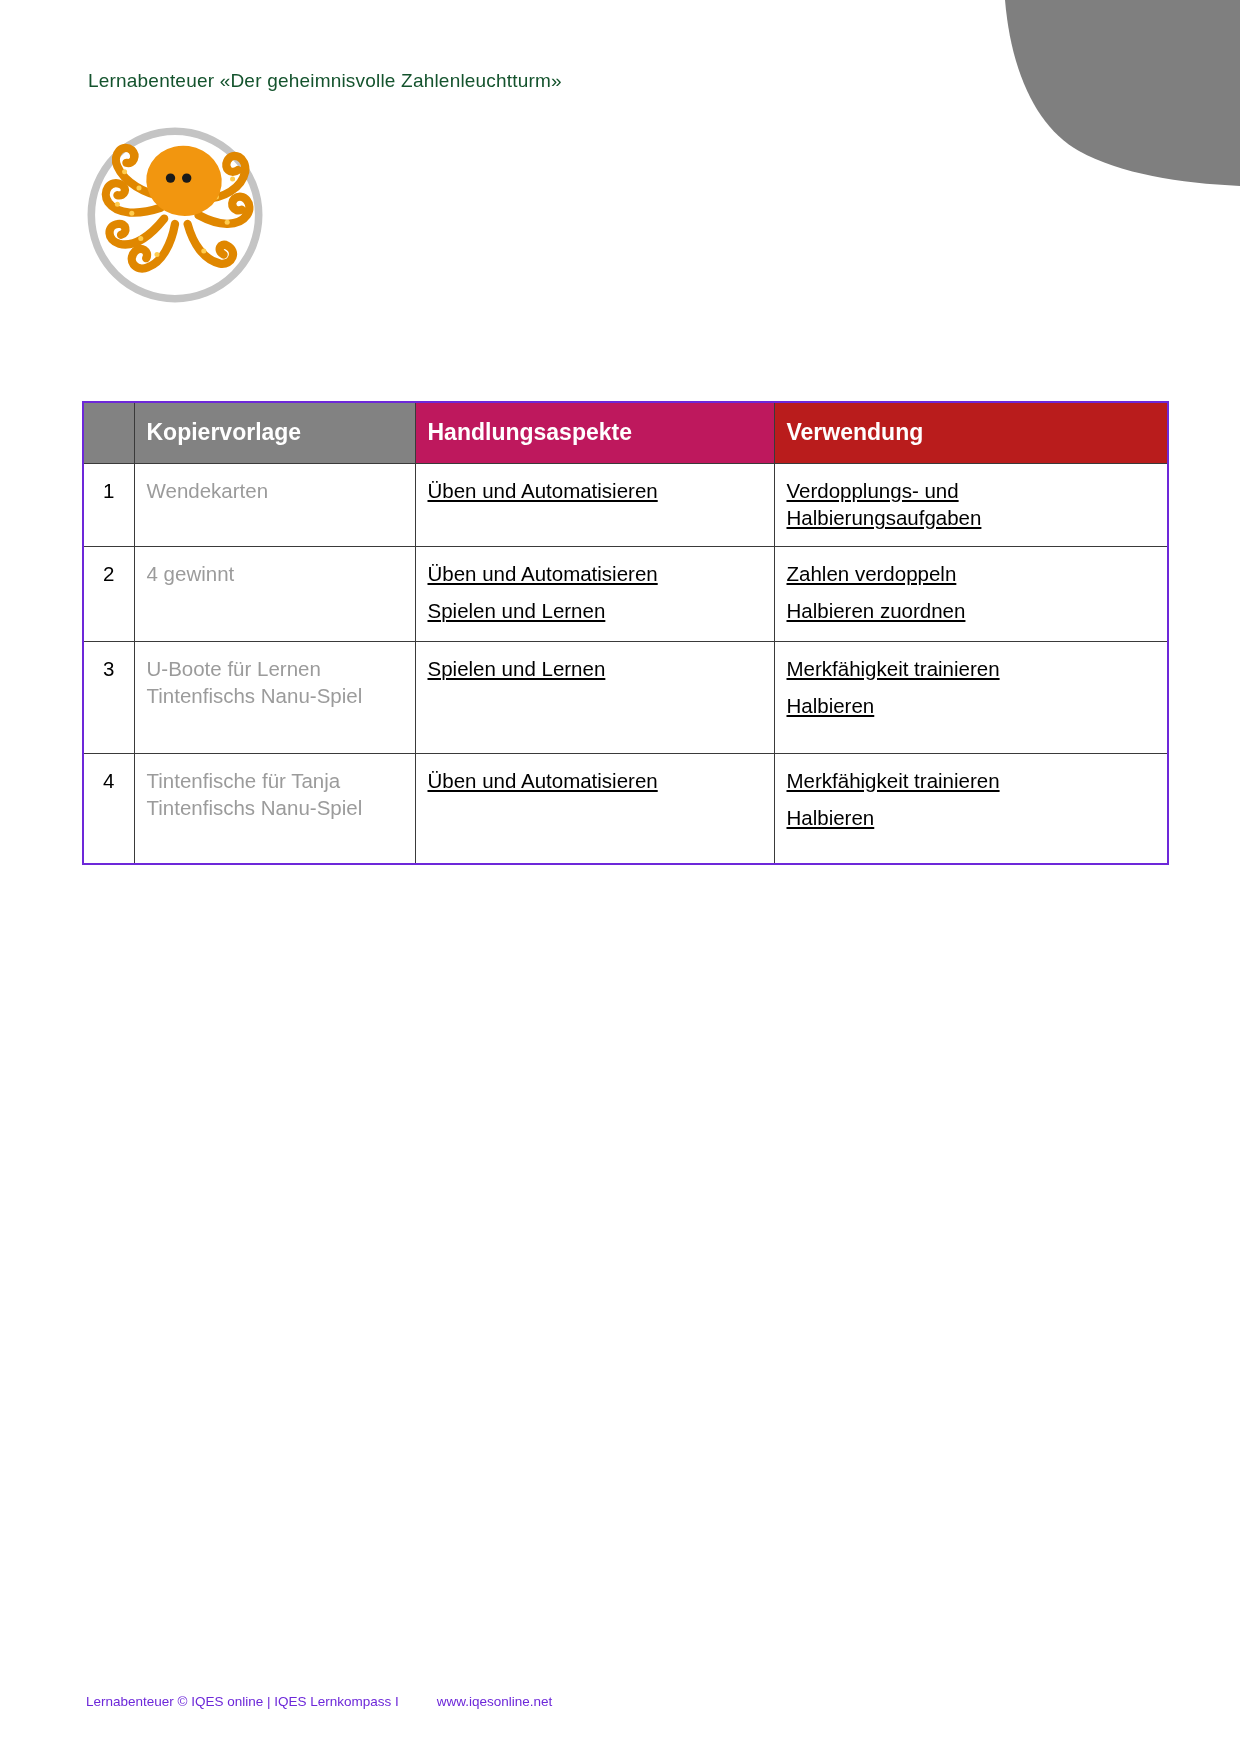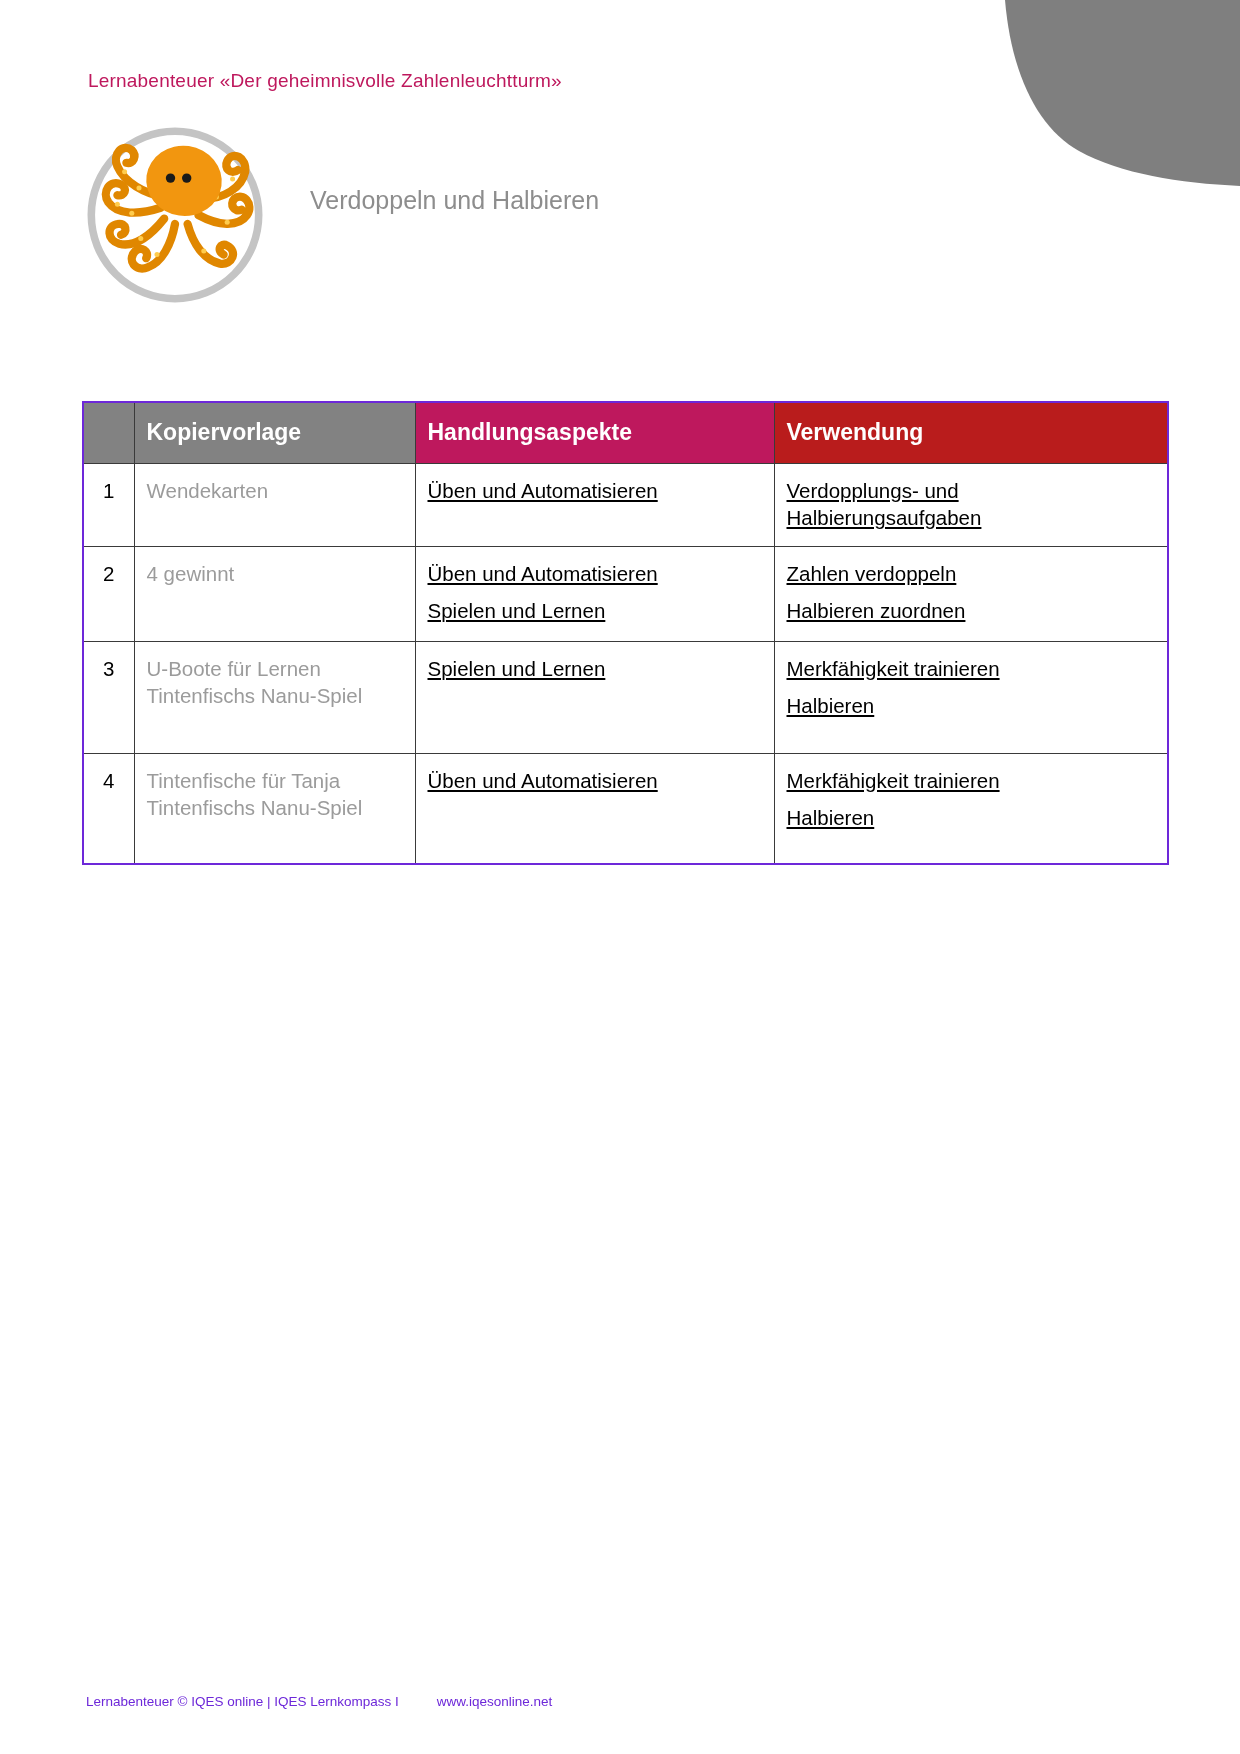--- a/index.html
+++ b/index.html
@@ -4,21 +4,21 @@
 <style>
   html,body{margin:0;padding:0;}
   body{
     width:1240px;height:1754px;position:relative;background:#ffffff;
     font-family:"Liberation Sans", sans-serif;overflow:hidden;
   }
   
   .corner-blob{position:absolute;top:0;right:0;width:237px;height:190px;}
   
   .header-note{
-    position:absolute;left:88px;top:70px;font-size:19px;color:#be185d;
+    position:absolute;left:88px;top:70px;font-size:19px;color:#14532d;
     letter-spacing:0.2px;
   }
   
   .logo-wrap{position:absolute;left:85px;top:125px;width:180px;height:180px;}
   
   .title-block{position:absolute;left:310px;top:180px;}
   .doc-title{font-size:35px;color:#8d8d8d;line-height:1.15;font-weight:400;}
   .doc-subtitle{font-size:25px;color:#8d8d8d;line-height:1.2;margin-top:5px;font-weight:400;}
   
   .materials-table{
@@ -88,21 +88,20 @@
     </g>
     <ellipse class="octo-body" cx="55" cy="31" rx="21" ry="19.5" fill="#F2960F" transform="rotate(8 55 31)"></ellipse>
     <g class="octo-eyes" fill="#1a1a1a">
       <circle cx="47.5" cy="29.5" r="2.6"></circle>
       <circle cx="56.5" cy="29.5" r="2.6"></circle>
     </g>
   </svg>
 </div>
 
 <div class="title-block">
-  <div class="doc-subtitle">Verdoppeln und Halbieren</div>
 </div>
 
 <table class="materials-table">
   <colgroup>
     <col style="width:51px">
       <col style="width:281px">
       <col style="width:359px">
       <col style="width:394px">
   </colgroup>
   <thead>

